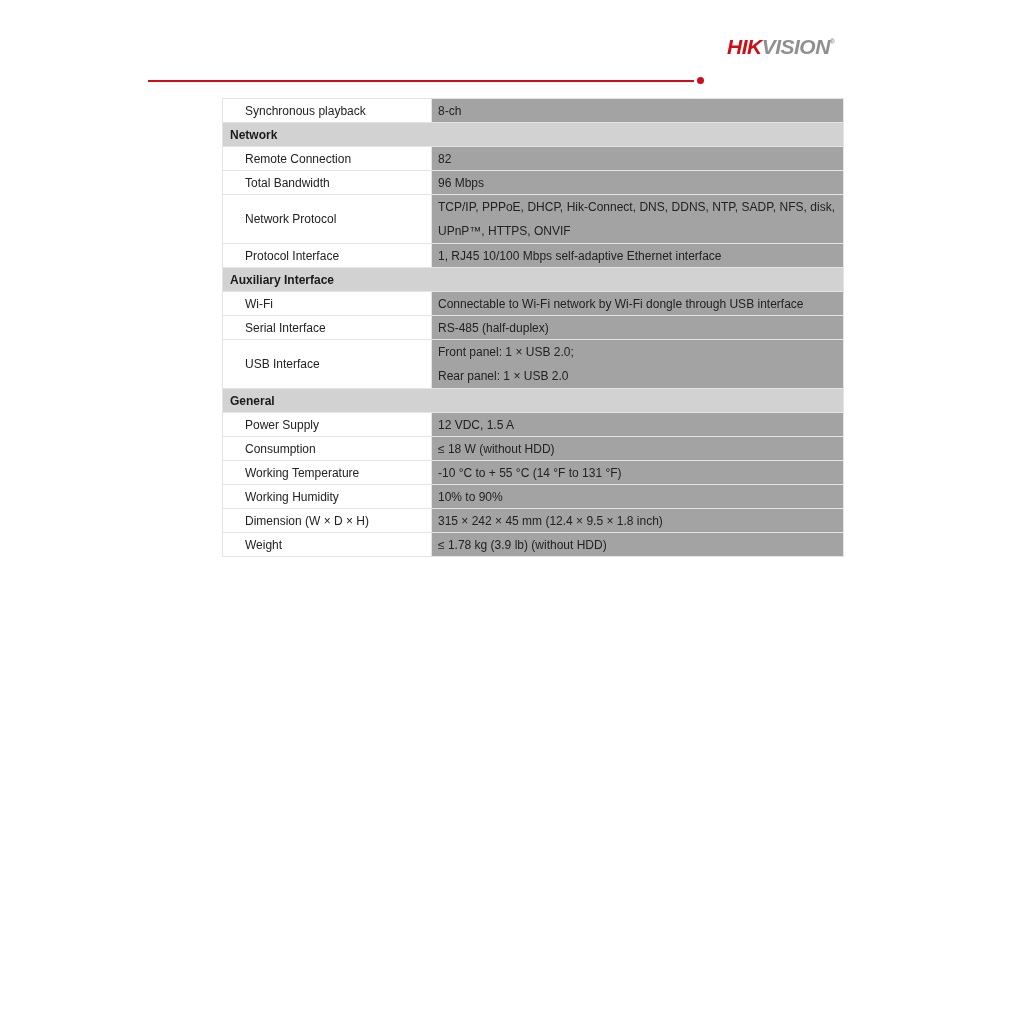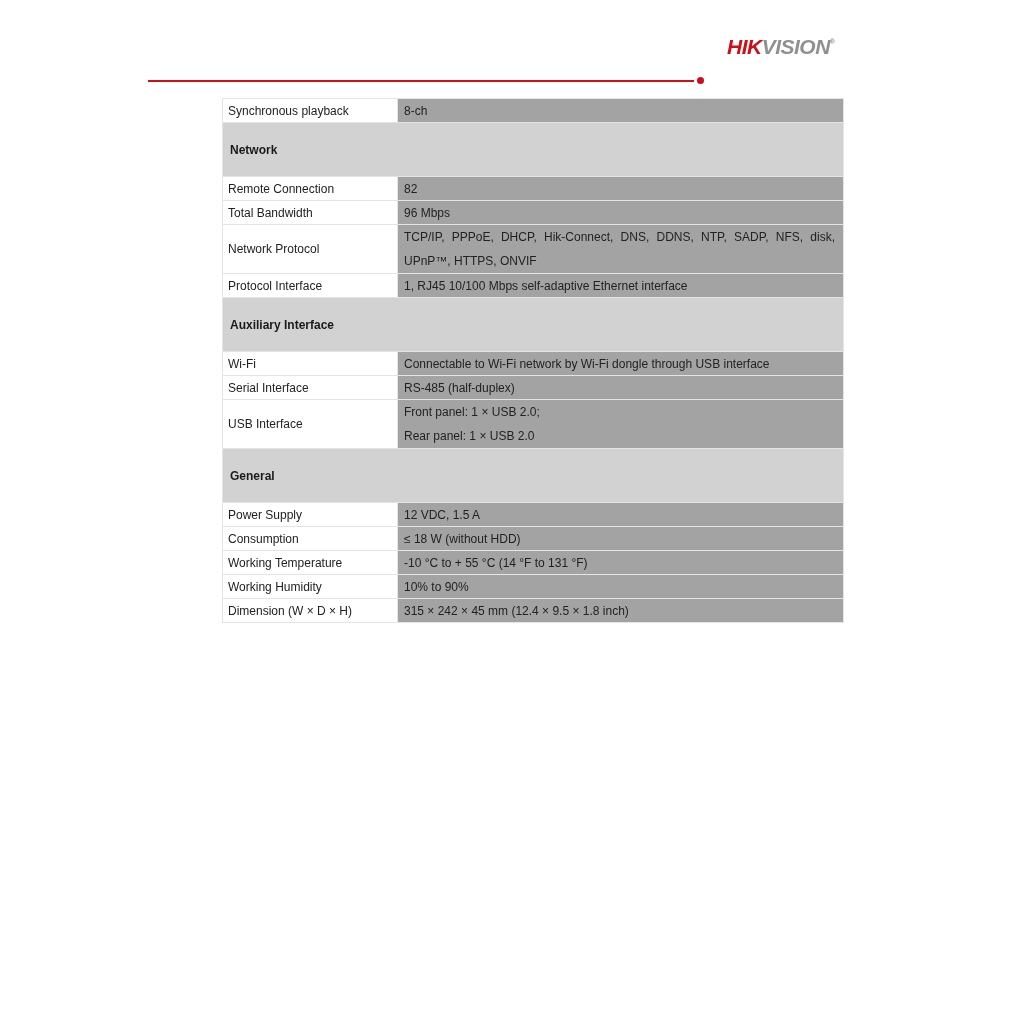--- a/index.html
+++ b/index.html
@@ -60,34 +60,34 @@
     color: #222222;
   }
   table.spec td {
     border: 1px solid #e4e4e4;
     vertical-align: middle;
     height: 23px;
     overflow: hidden;
   }
   td.label {
     width: 164px;
-    padding: 0 5px;
+    padding: 0 22px;
     background: #ffffff;
   }
   td.value {
     padding: 0 8px 0 6px;
     background: #a3a3a3;
   }
   td.value.justify { text-align: justify; line-height: 24px; }
   td.tall { height: 47px; }
   td.value .vline { line-height: 24px; }
   td.section {
     background: var(--section-gray);
     font-weight: bold;
-    padding: 15px 7px;
+    padding: 0 7px;
     color: #1a1a1a;
   }
 </style>
 </head>
 <body>
 
 <div class="page">
 
   <div class="logo">
     <span class="hik">HIK</span><span class="vision">VISION</span><span class="reg">®</span>
@@ -155,16 +155,20 @@
           <td class="value">-10 °C to + 55 °C (14 °F to 131 °F)</td>
         </tr>
         <tr>
           <td class="label">Working Humidity</td>
           <td class="value">10% to 90%</td>
         </tr>
         <tr>
           <td class="label">Dimension (W × D × H)</td>
           <td class="value">315 × 242 × 45 mm (12.4 × 9.5 × 1.8 inch)</td>
         </tr>
+        <tr>
+          <td class="label">Weight</td>
+          <td class="value">≤ 1.78 kg (3.9 lb) (without HDD)</td>
+        </tr>
       </tbody>
   </table>
 
 </div>
 
 </body></html>

